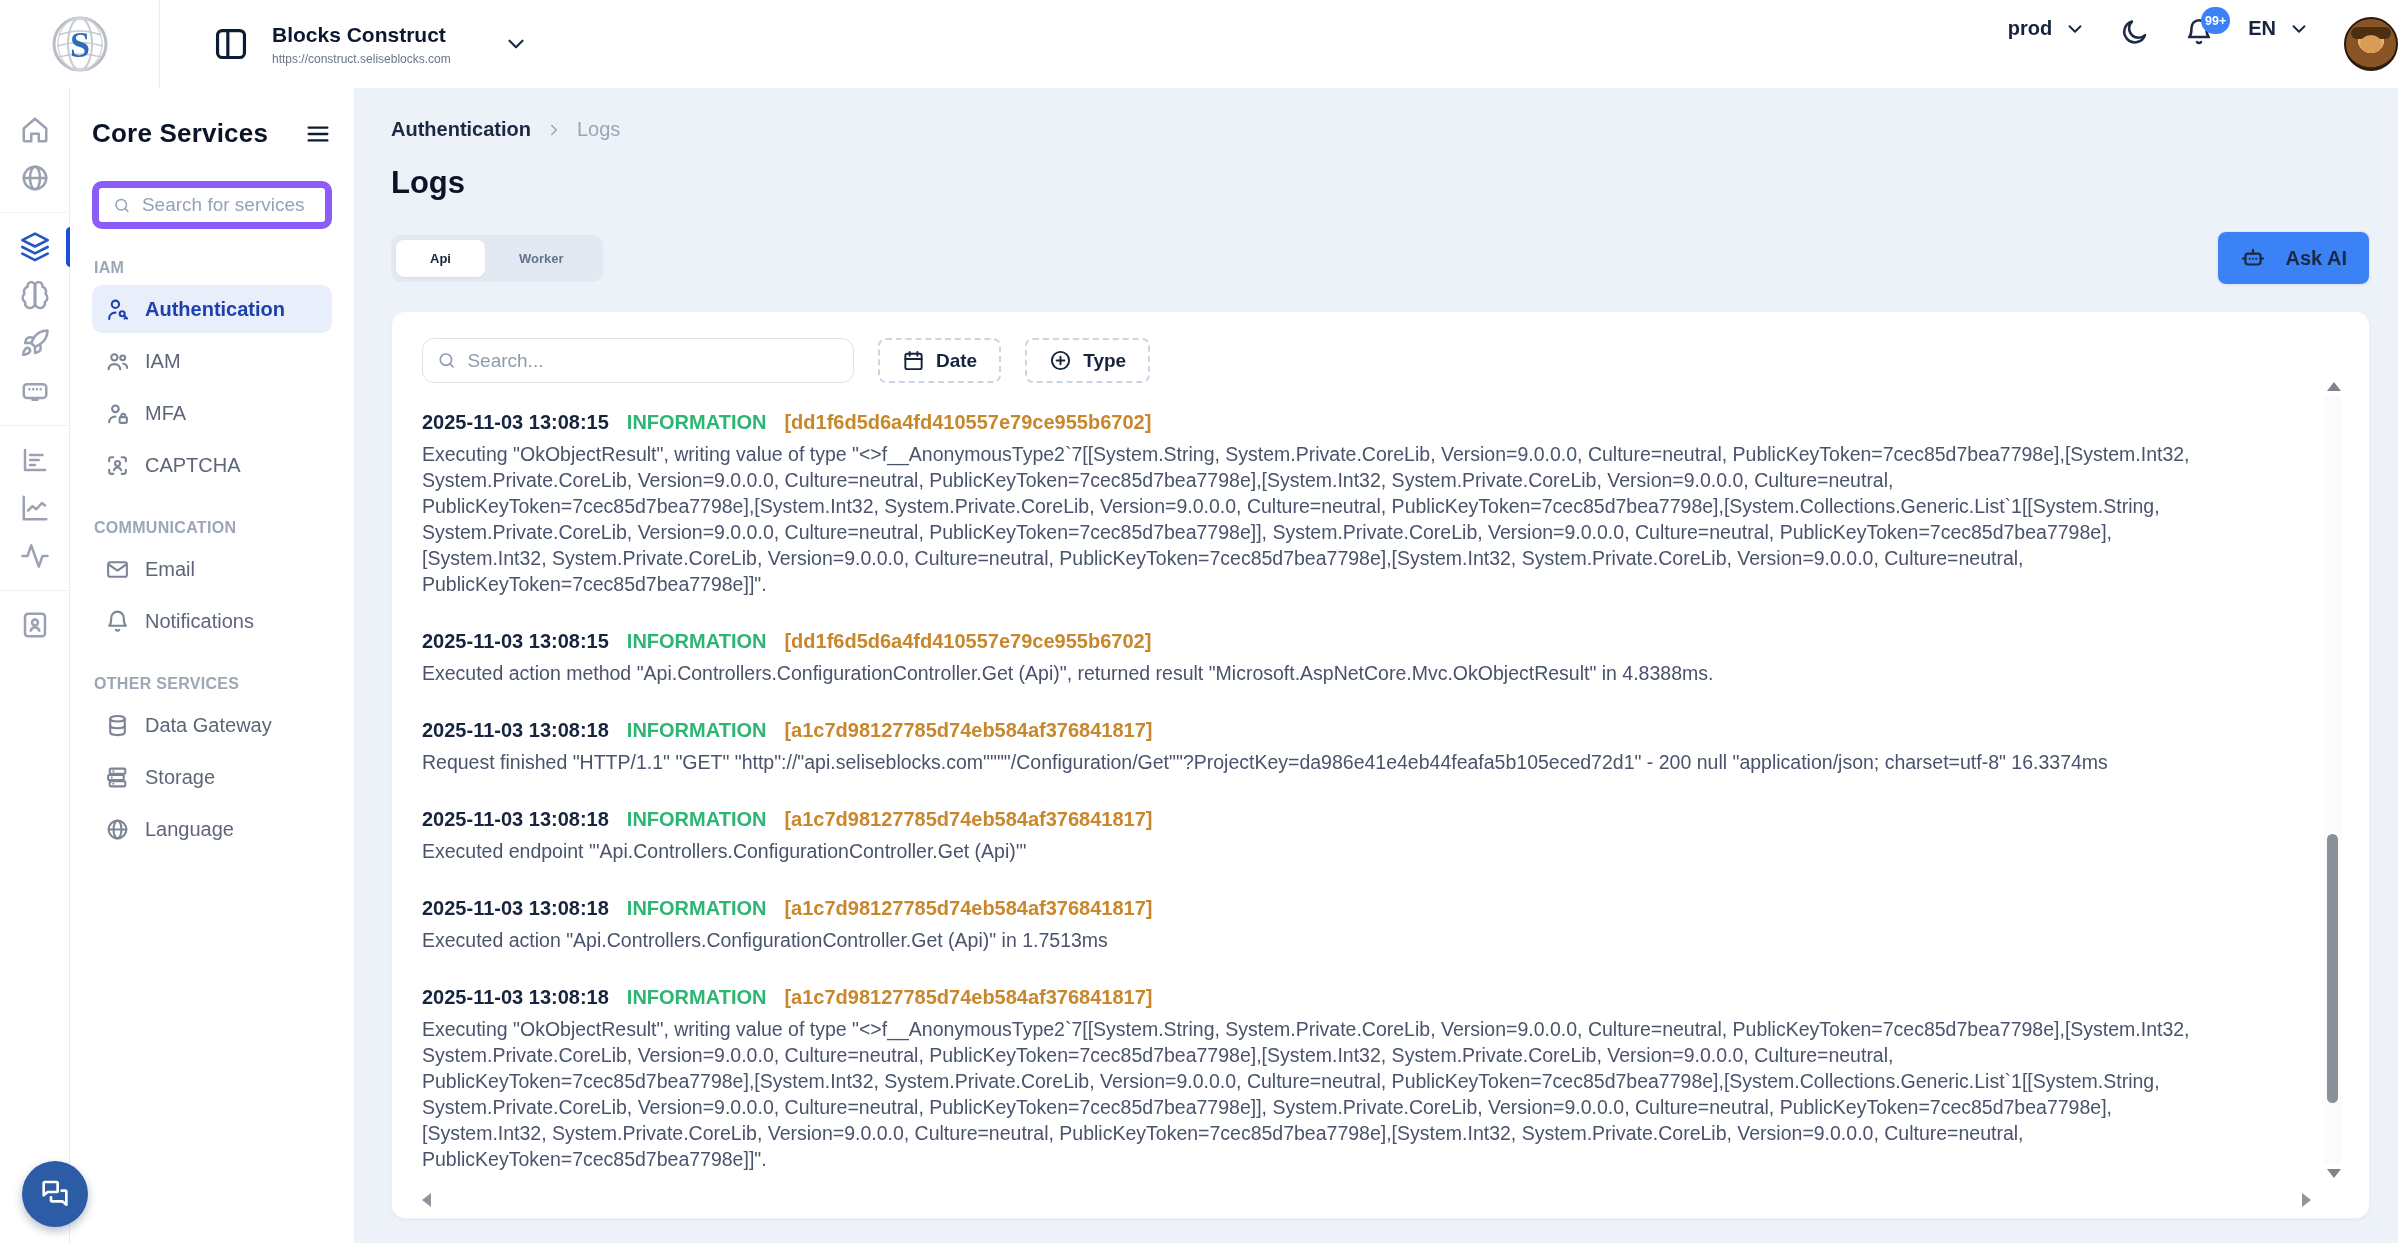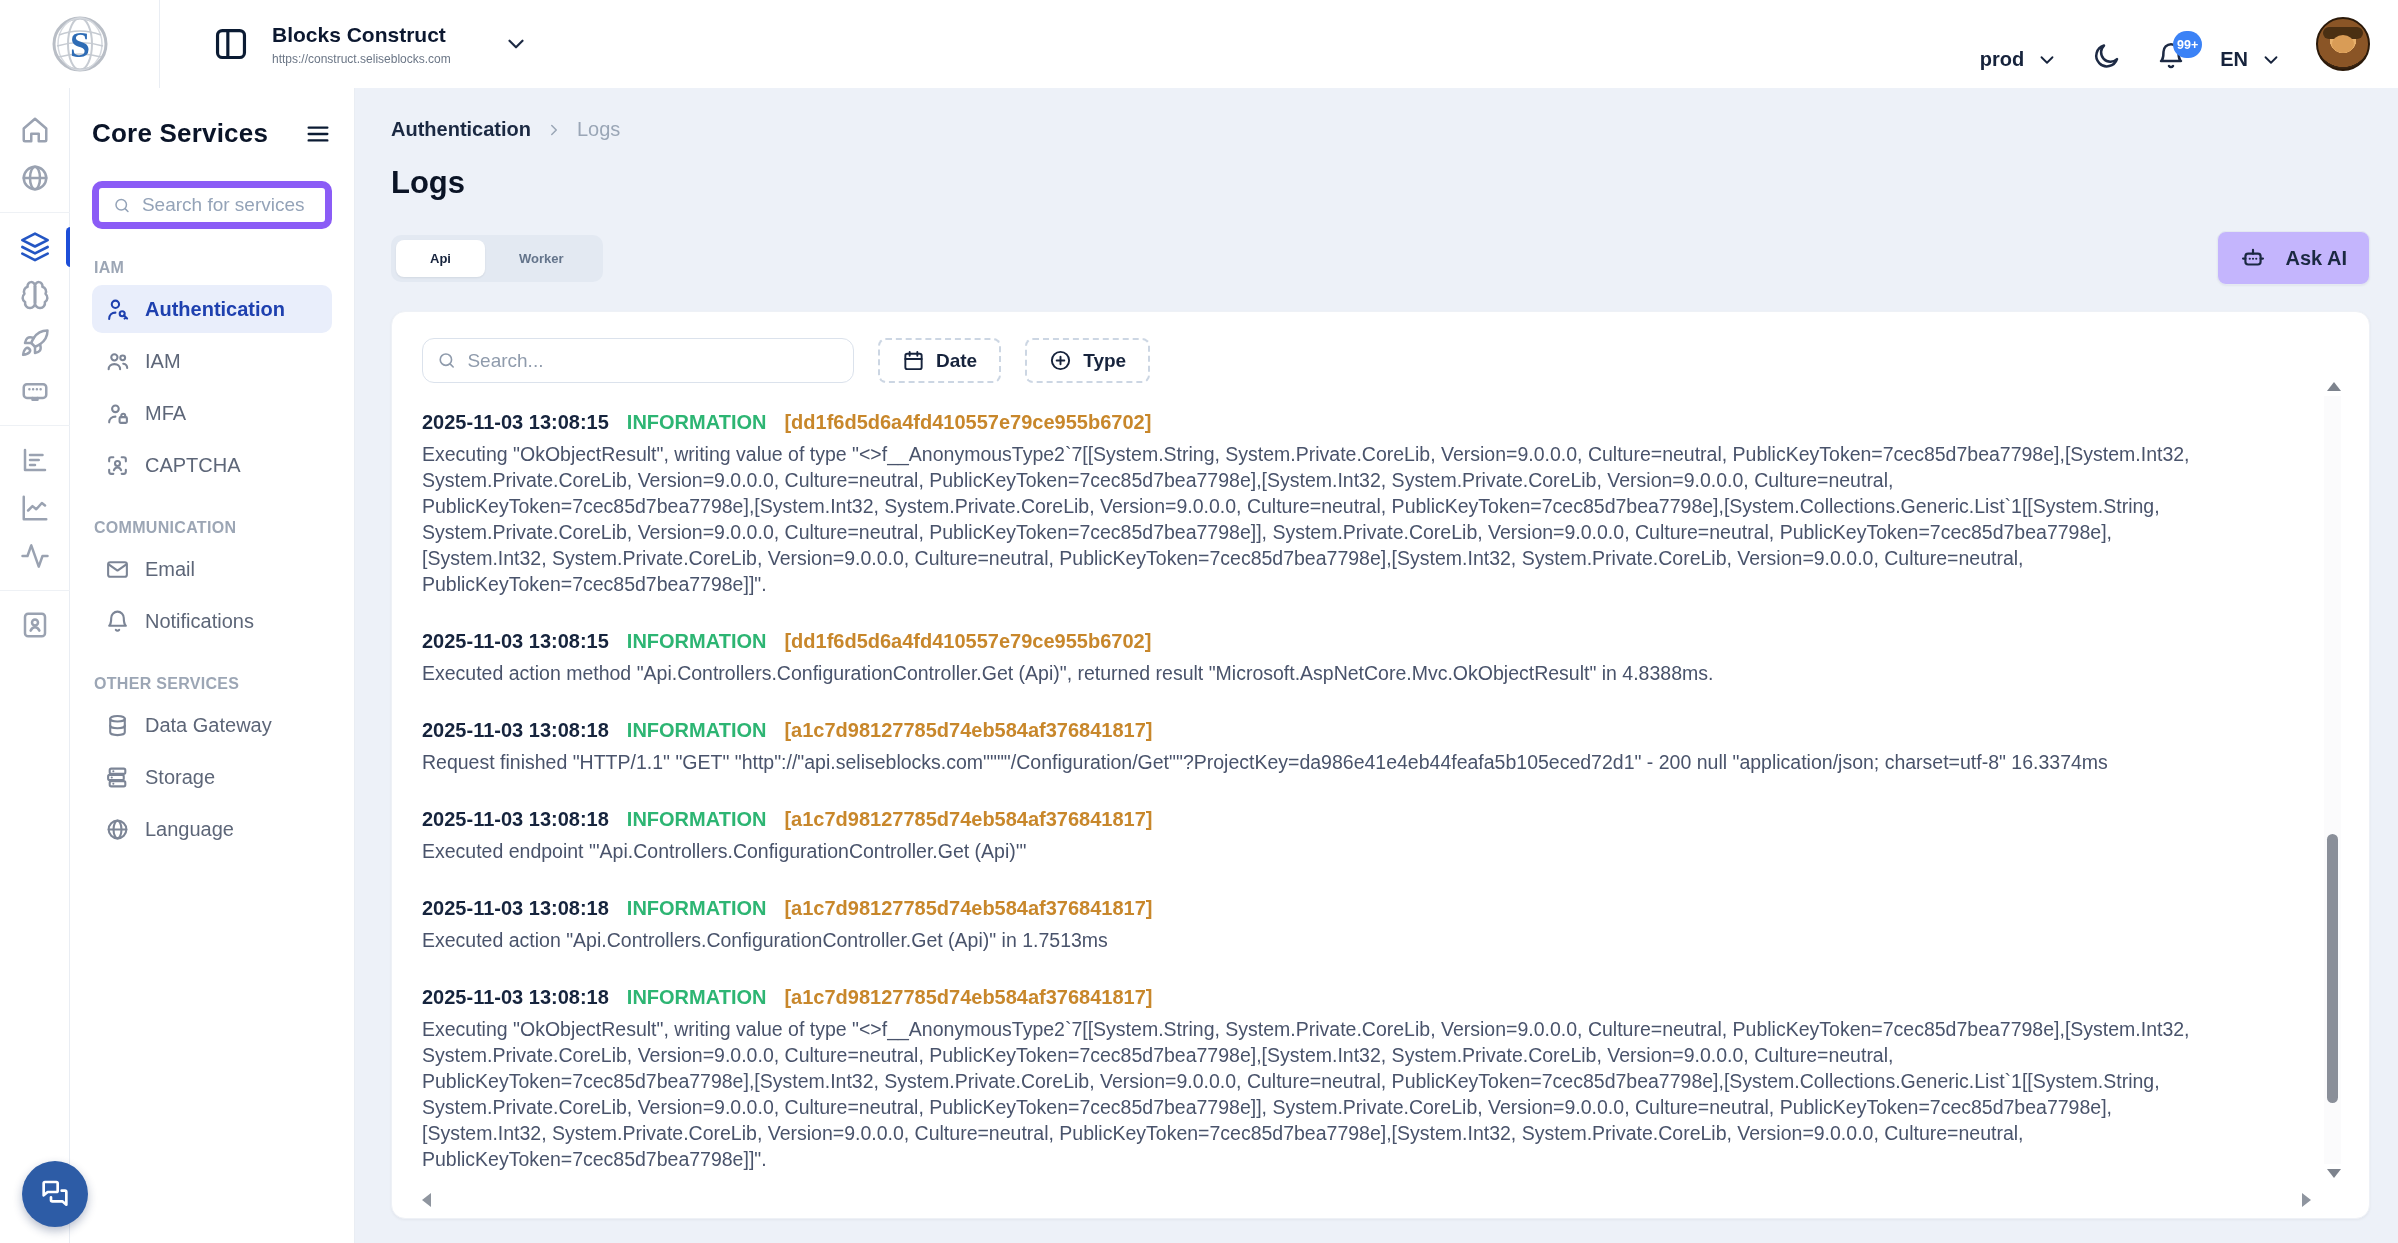--- a/index.html
+++ b/index.html
@@ -12,21 +12,21 @@
   button { background:none; border:none; font-family:inherit; cursor:pointer; color:inherit; }
 
   
   .header { position:absolute; top:0; left:0; right:0; height:88px; background:#fff; display:flex; align-items:center; z-index:20; }
   .logo-box { width:160px; height:88px; display:flex; align-items:center; justify-content:center; border-right:1px solid #e9edf3; }
   .hdr-left { display:flex; align-items:center; gap:22px; padding-left:52px; }
   .panel-toggle { color:#0b1b33; display:flex; }
   .app-title { font-size:21px; font-weight:700; color:#0c1830; }
   .app-url { font-size:12px; color:#6b7686; margin-top:5px; }
   .hdr-chev { color:#1d2a44; margin-left:30px; display:flex; }
-  .hdr-right { margin-left:auto; display:flex; align-items:flex-end; gap:34px; padding-right:28px; }
+  .hdr-right { margin-left:auto; display:flex; align-items:flex-start; gap:34px; }
   .env-btn, .lang-btn { display:flex; align-items:center; gap:12px; font-size:20px; font-weight:600; color:#16233c; }
   .icon-btn { color:#1d2a44; display:flex; position:relative; }
   .badge { position:absolute; top:-10px; right:-16px; min-width:27px; height:27px; padding:0 4px; background:#3b82f6; color:#fff;
            border-radius:14px; font-size:12.5px; font-weight:700; display:flex; align-items:center; justify-content:center; }
   .avatar { width:54px; height:54px; border-radius:50%; position:relative; overflow:hidden;
             background:radial-gradient(circle at 50% 42%, #e8b06a 0 34%, #8a5526 35% 70%, #3a2410 71%); border:2px solid #2b1a0a; }
   .avatar::before { content:""; position:absolute; left:50%; top:8px; transform:translateX(-50%); width:40px; height:12px; background:#4a2f12; border-radius:6px; }
   .avatar::after { content:""; position:absolute; left:50%; top:16px; transform:translateX(-50%); width:22px; height:18px; background:#d99c56; border-radius:50%; }
 
   
@@ -56,21 +56,21 @@
   .main { position:absolute; top:88px; left:355px; right:0, bottom:0; bottom:0; padding:30px 28px 0 36px; }
   .crumbs { display:flex; align-items:center; gap:14px; font-size:20px; }
   .crumb-current { color:#9aa6b6; }
   .crumb-link { color:#1b2942; font-weight:600; cursor:pointer; }
   .crumb-sep { color:#9aa6b6; display:flex; }
   .page-title { margin-top:24px; font-size:31px; font-weight:800; color:#0b1426; }
   .tabs-row { margin-top:30px; display:flex; align-items:center; justify-content:space-between; }
   .segmented { background:#e3e9f2; border-radius:10px; padding:5px; display:flex; }
   .tab { padding:11px 34px; font-size:13px; border-radius:8px; color:#64748b; font-weight:600; }
   .tab.active { background:#fff; color:#16233c; font-weight:700; box-shadow:0 1px 2px rgba(15,23,42,.08); }
-  .ask-ai { background:#c4b5fd; border:1px solid #e4e9f1; border-radius:9px; padding:13px 22px; display:flex; align-items:center; gap:19px;
+  .ask-ai { background:#3b82f6; border:1px solid #e4e9f1; border-radius:9px; padding:13px 22px; display:flex; align-items:center; gap:19px;
             font-size:20px; font-weight:700; color:#1b2942; box-shadow:0 1px 2px rgba(15,23,42,.05); }
 
   .card { margin-top:26px; background:#fff; border:1px solid #eef1f6; border-radius:14px; box-shadow:0 1px 3px rgba(16,24,40,.05);
           height:908px; padding:26px 30px 40px 30px; position:relative; }
   .filters { display:flex; align-items:center; gap:24px; }
   .f-search { width:432px; height:45px; border:1px solid #dbe2ec; border-radius:12px; display:flex; align-items:center; gap:11px; padding:0 14px; color:#8f9bac; }
   .f-search input { border:none; outline:none; width:100%; font-size:19px; font-family:inherit; color:#334155; background:transparent; }
   .f-search input::placeholder { color:#8f9bac; }
   .f-chip { height:45px; border:2px dashed #ccd6e3; border-radius:8px; padding:0 22px; display:flex; align-items:center; gap:11px;
             font-size:19px; font-weight:700; color:#16233c; background:#fff; }

